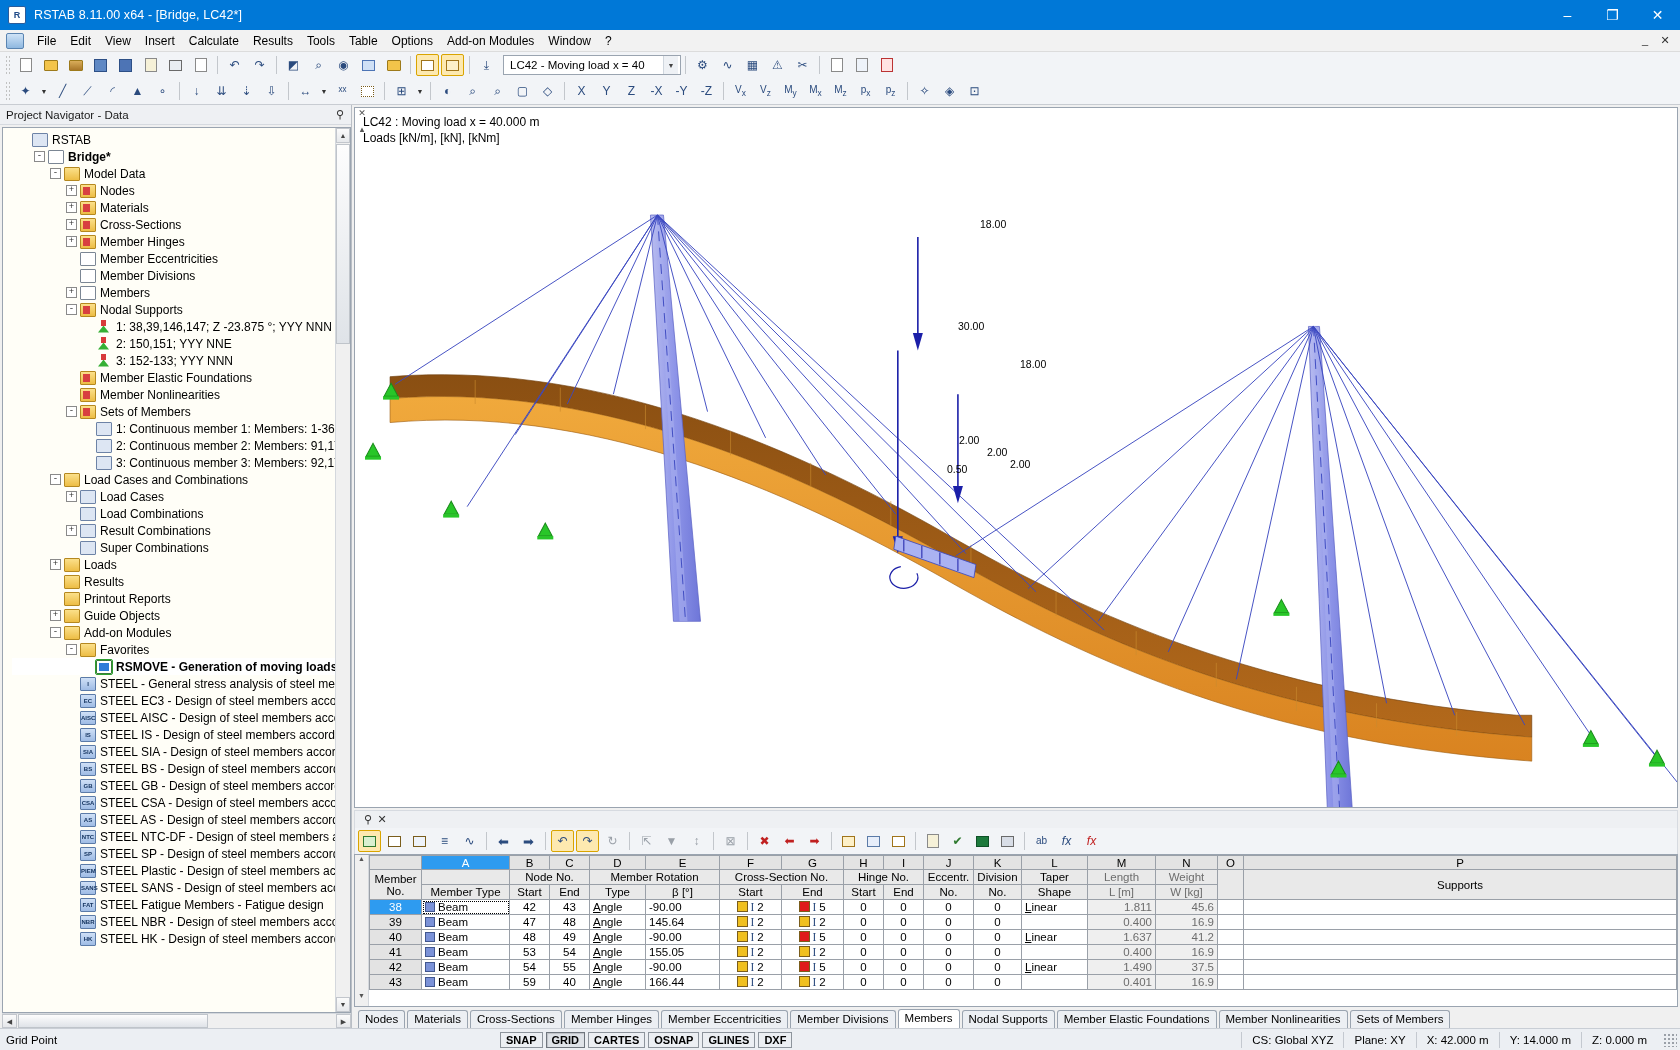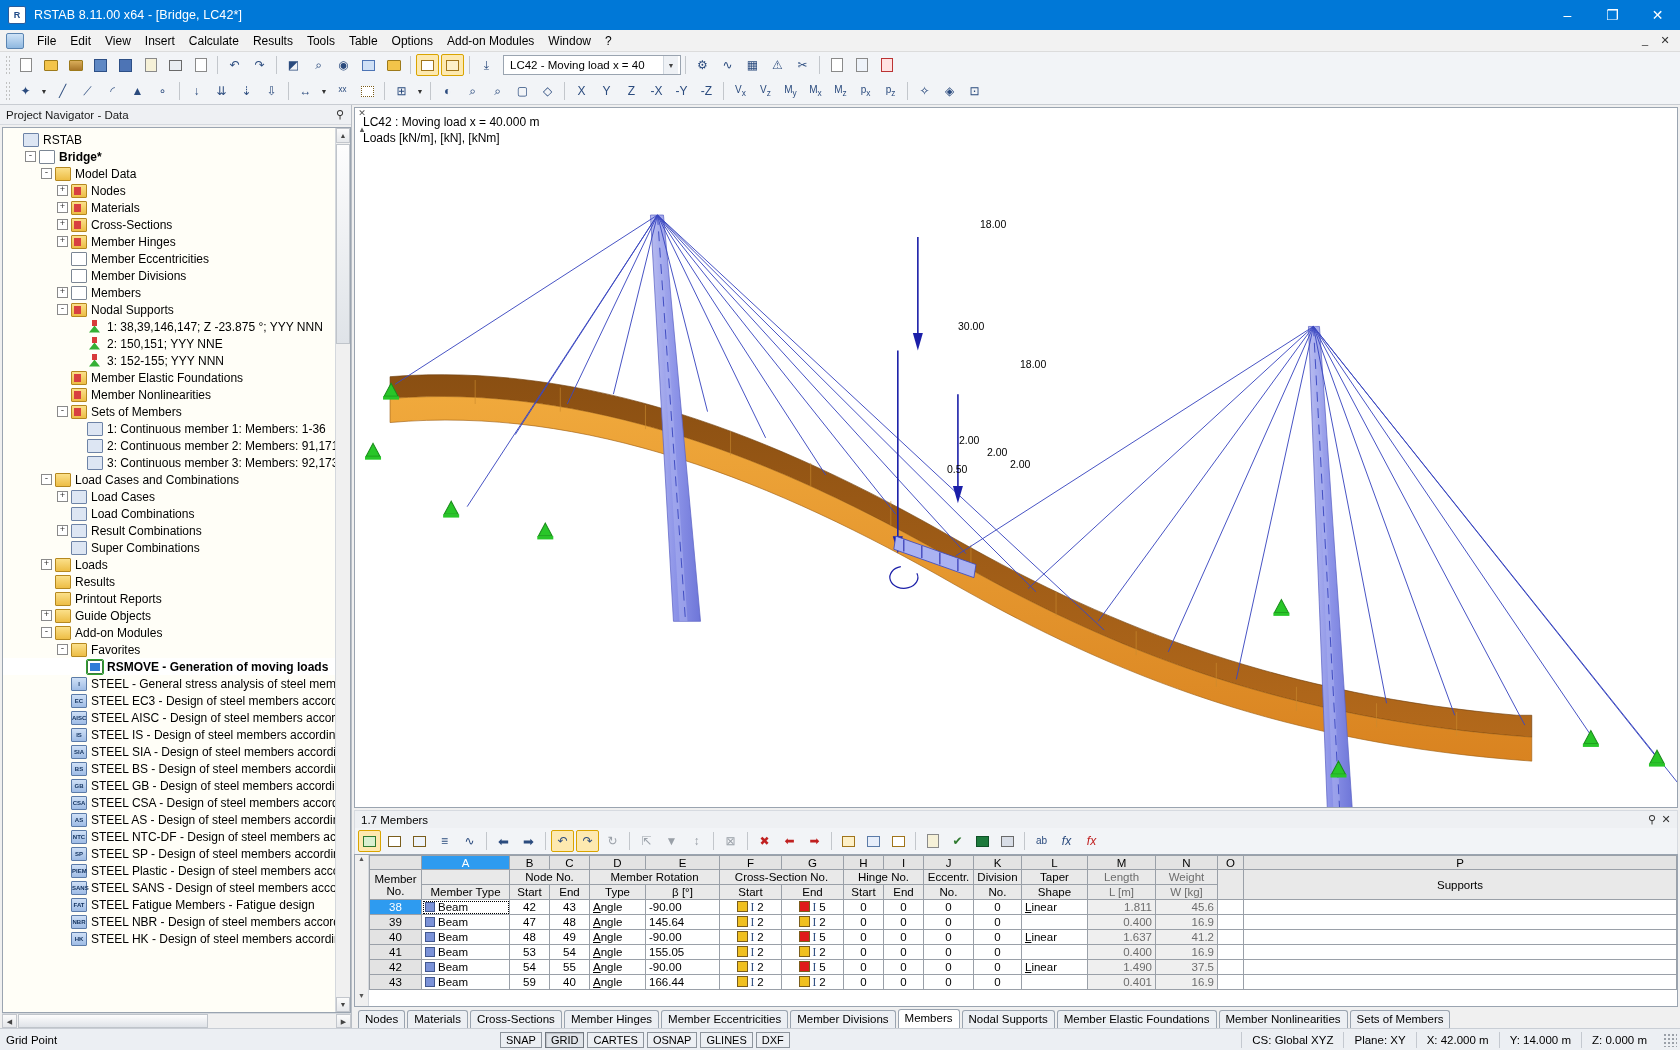--- a/index.html
+++ b/index.html
@@ -92,21 +92,21 @@
     height: 20px; display: flex; align-items: center; padding: 0 4px 0 6px;
     font-size: 11.5px; color: #1a1a1a; background: #eef0f3; border-bottom:1px solid #d6dae0;
     flex:none;
   }
   .nav-head .t { flex: 1; }
   .nav-head .pin, .nav-head .x { width: 14px; text-align: center; color: #333; font-size: 11px; }
   .nav-tree {
     flex: 1; background: #fffef7; border: 1px solid #9aa4b0; margin: 2px 0 0 2px;
     overflow: hidden; position: relative;
   }
-  .tree-inner { padding: 3px 0 0 0; }
+  .tree-inner { padding: 3px 0 0 0; margin-left: 9px; }
   .row { height: 17px; display: flex; align-items: center; white-space: nowrap; font-size: 12px; }
   .ind { display:inline-block; flex:none; }
   .exp {
     width: 11px; height: 11px; border: 1px solid #8a8a8a; background: #fff;
     font-size: 9px; line-height: 9px; text-align: center; color: #333; flex: none;
     margin-right: 3px; font-family: "Liberation Mono", monospace;
   }
   .exp.blank { border: none; background: transparent; }
   .ic { width: 16px; height: 14px; margin-right: 4px; flex: none; display:block; border-radius:1px; }
   .ic.folder { background: linear-gradient(#fbe08a,#edbd45); border: 1px solid #b5881f; }
@@ -199,21 +199,21 @@
   .bottabs { height: 20px; display: flex; align-items: flex-end; gap: 2px; padding: 0 2px;
      background: #f0f0f0; flex: none; margin: 1px 2px 0 2px; overflow: hidden; }
   .btab { padding: 2px 6px 3px; font-size: 11.5px; background: #eceff3;
      border: 1px solid #9aa4b0; border-bottom: none; border-radius: 3px 3px 0 0; white-space: nowrap; }
   .btab.active { background: #fff; font-weight: normal; padding-bottom: 4px; }
 
   
   .statusbar { height: 22px; background: #eceff3; border-top: 1px solid #c9ced5;
      display: flex; align-items: center; font-size: 11.5px; flex: none; }
   .statusbar .msg { padding-left: 6px; min-width: 380px; }
-  .sb-toggles { display: flex; gap: 3px; margin-left: 120px; }
+  .sb-toggles { display: flex; gap: 3px; margin-left: 120px; font-weight: bold; }
   .sb-tg { border: 1px solid #8d949c; background: #eceff3; padding: 1px 5px; font-size: 11px; }
   .sb-tg.pressed { background: #dfe3e8; border-color: #6f767e; box-shadow: inset 1px 1px 1px rgba(0,0,0,.15); }
   .sb-fields { margin-left: auto; display: flex; align-items: center; }
   .sb-f { border-left: 1px solid #c4c9d0; padding: 2px 10px; white-space: nowrap; }
   .sb-grip { width: 14px; height: 14px; margin: 0 3px 0 6px;
      background-image: radial-gradient(#9aa0a8 40%, transparent 41%); background-size: 4px 4px; }
 </style>
 </head>
 <body>
 
@@ -545,21 +545,21 @@
             <div class="row">
               <span class="ind" style="width: 70px;"></span>
               <span class="exp blank"></span>
               <span class="ic sup"></span>
               <span class="lbl-t">2: 150,151; YYY NNE</span>
             </div>
             <div class="row">
               <span class="ind" style="width: 70px;"></span>
               <span class="exp blank"></span>
               <span class="ic sup"></span>
-              <span class="lbl-t">3: 152-155; YYY NNN</span>
+              <span class="lbl-t">3: 152-133; YYY NNN</span>
             </div>
             <div class="row">
               <span class="ind" style="width: 54px;"></span>
               <span class="exp blank"></span>
               <span class="ic folder-b"></span>
               <span class="lbl-t">Member Elastic Foundations</span>
             </div>
             <div class="row">
               <span class="ind" style="width: 54px;"></span>
               <span class="exp blank"></span>
@@ -953,21 +953,20 @@
           <div style="position:absolute;left:665px;top:250px;font-size:10.5px;color:#000">18.00</div>
           <div style="position:absolute;left:604px;top:326px;font-size:10.5px;color:#000">2.00</div>
           <div style="position:absolute;left:632px;top:338px;font-size:10.5px;color:#000">2.00</div>
           <div style="position:absolute;left:655px;top:350px;font-size:10.5px;color:#000">2.00</div>
           <div style="position:absolute;left:592px;top:355px;font-size:10.5px;color:#000">0.50</div>
         </div>
       </div>
 
       <div class="tablepanel">
         <div class="tp-head">
-          <div class="t">1.7 Members</div>
           <div class="pin">⚲</div>
           <div class="x">✕</div>
         </div>
         <div class="tp-tools">
           <div class="tbtn on">
               <span class="sq" style="background:#d8f0d0;border-color:#2f7a2f"></span>
             </div>
           <div class="tbtn">
               <span class="sq" style="background:#fff"></span>
             </div>

